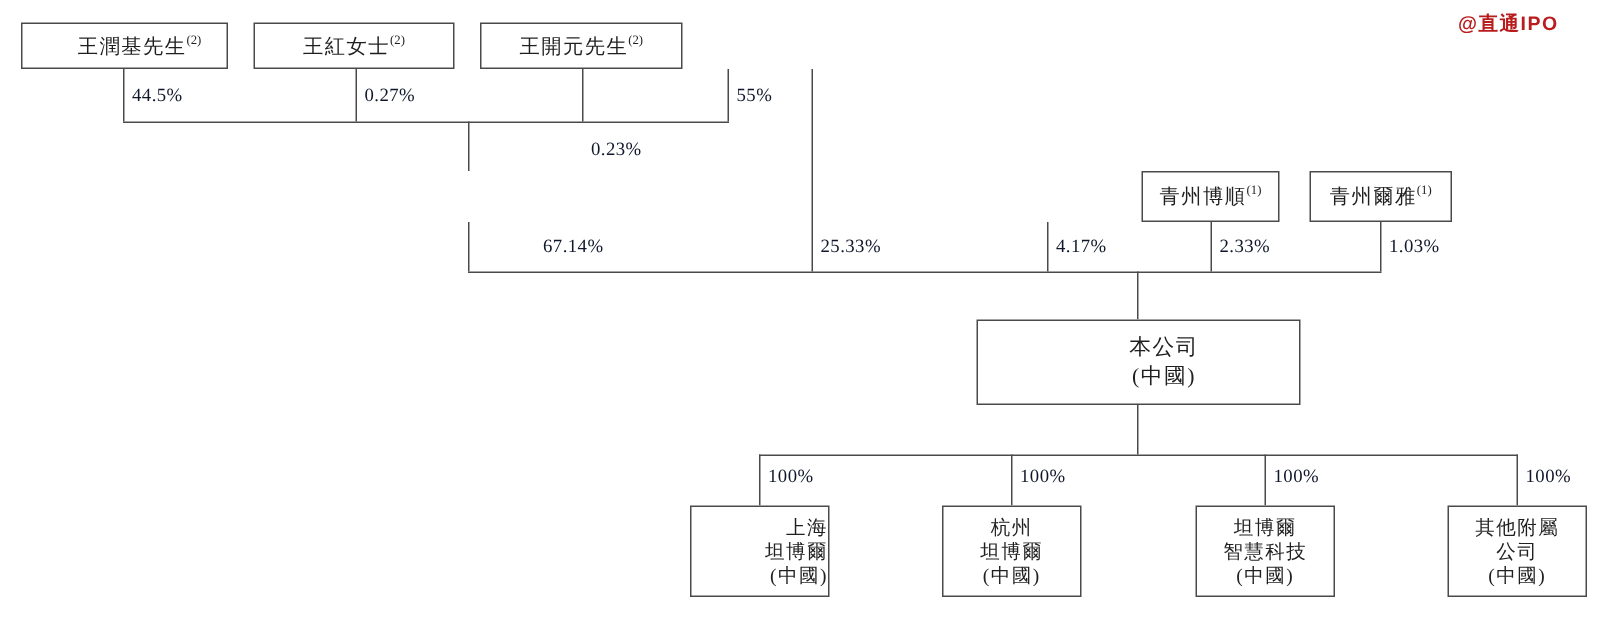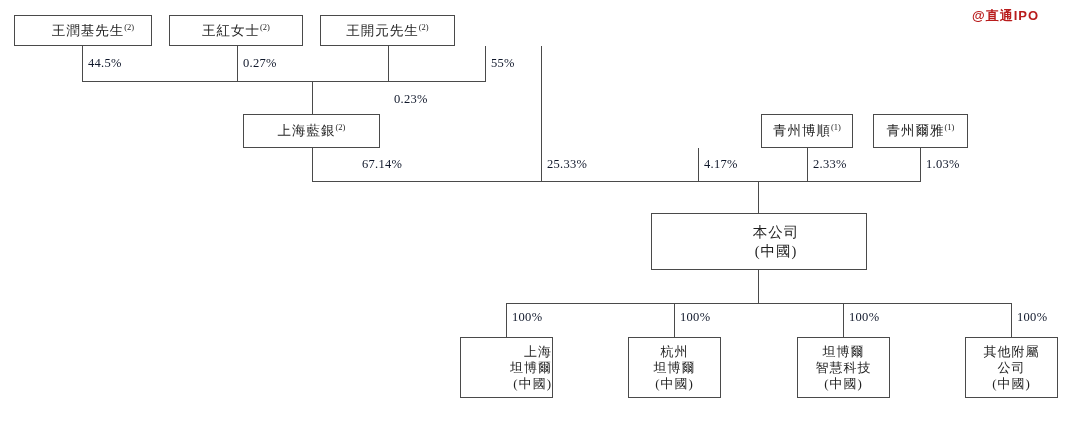--- a/index.html
+++ b/index.html
@@ -87,23 +87,20 @@
   <div class="vline" style="left:312px; top:81px; height:33px;"></div>
 
   <div class="pct" style="left:88px;  top:56px;">44.5%</div>
   <div class="pct" style="left:243px; top:56px;">0.27%</div>
   <div class="pct" style="left:394px; top:56px;margin-top:36px;">0.23%</div>
   <div class="pct" style="left:491px; top:56px;">55%</div>
 
   <div class="vline" style="left:541px; top:46px; height:135px;"></div>
   <div class="pct" style="left:547px; top:157px;">25.33%</div>
 
-  <div class="node" style="left:243px; top:114px; width:137px; height:34px;">
-    <span><span>上海藍銀</span><sup>(2)</sup></span>
-  </div>
   <div class="node" style="left:761px; top:114px; width:92px; height:34px;">
     <span><span>青州博順</span><sup>(1)</sup></span>
   </div>
   <div class="node" style="left:873px; top:114px; width:95px; height:34px;">
     <span><span>青州爾雅</span><sup>(1)</sup></span>
   </div>
 
   <div class="vline" style="left:312px; top:148px; height:33px;"></div>
   <div class="vline" style="left:698px; top:148px; height:33px;"></div>
   <div class="vline" style="left:807px; top:148px; height:33px;"></div>

